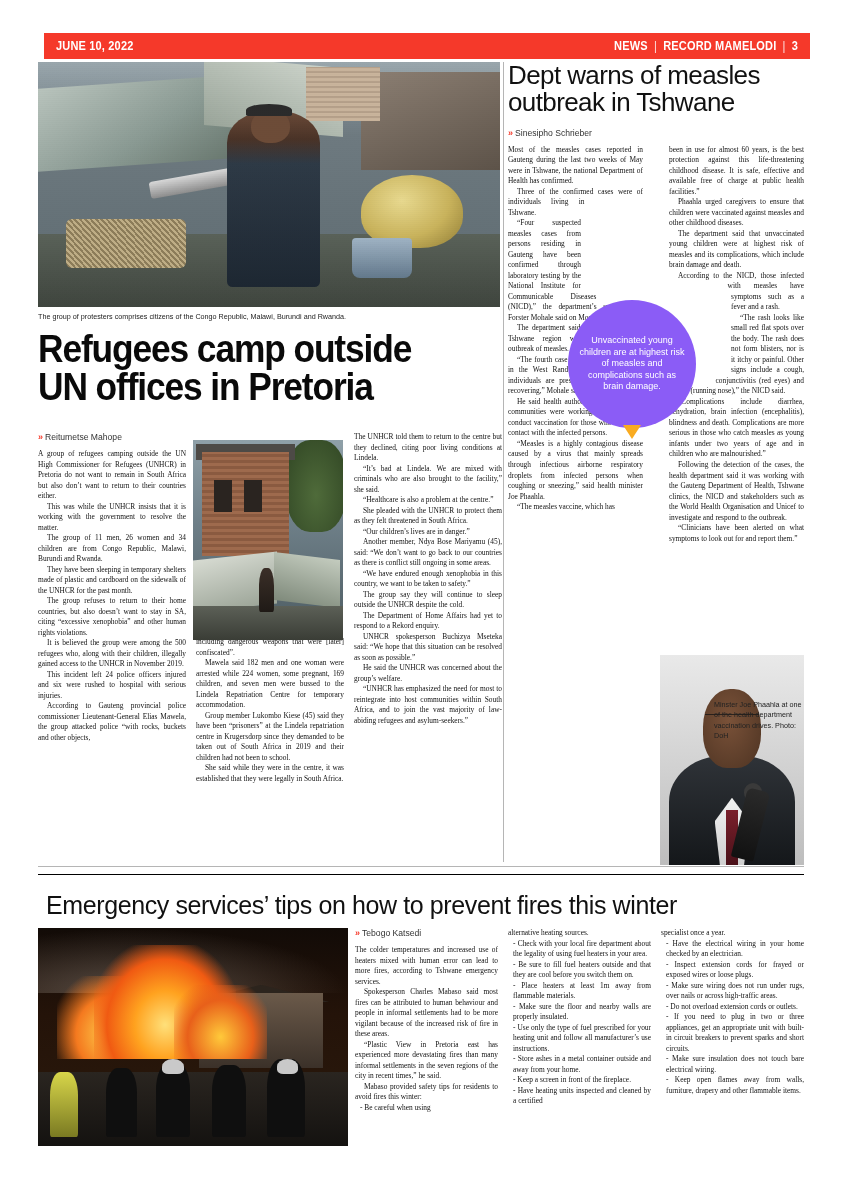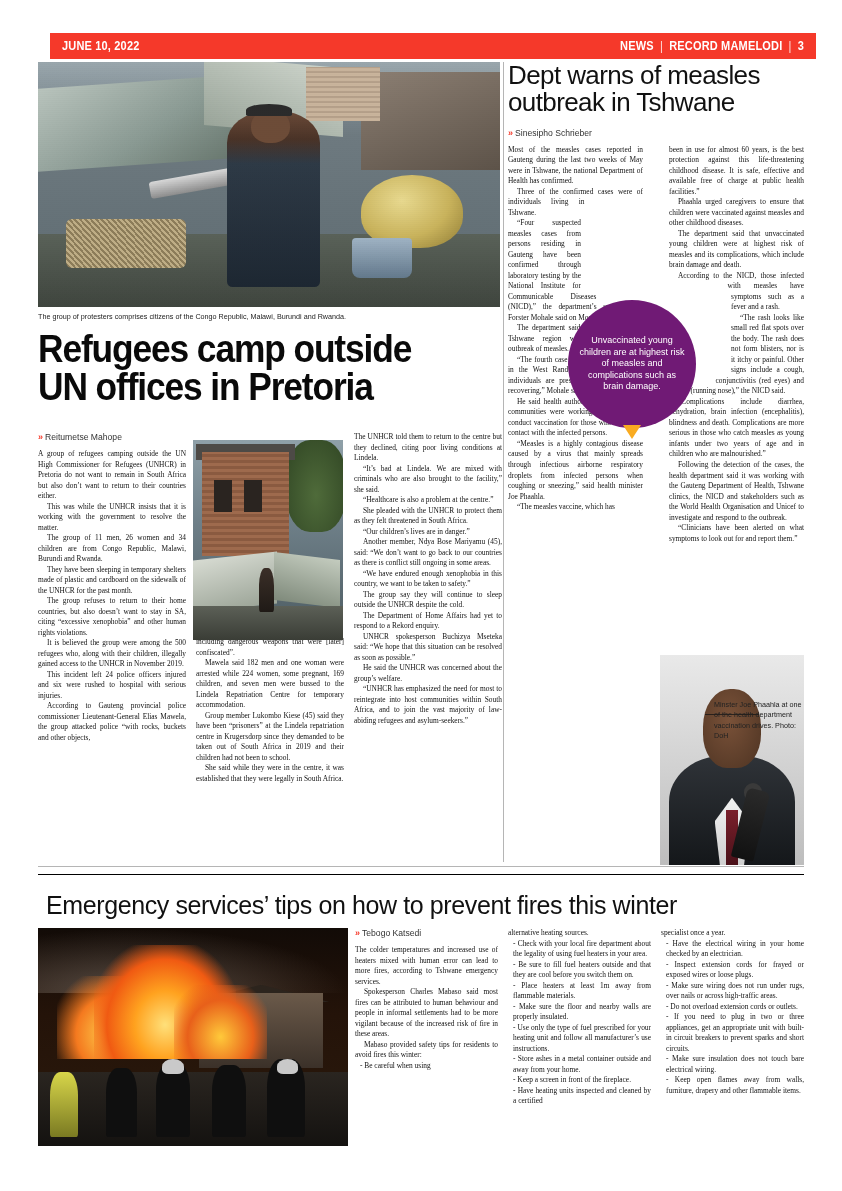--- a/index.html
+++ b/index.html
@@ -9,21 +9,21 @@
     background: #ffffff;
     font-family: "Liberation Serif", serif;
     color: #111;
     position: relative;
     overflow: hidden;
   }
   .page { position:relative; width:842px; height:1191px; padding:0 20px; }
 
   
   .masthead {
-    position:absolute; left:50px; top:33px; width:766px; height:26px;
+    position:absolute; left:44px; top:33px; width:766px; height:26px;
     background:#f5392a; color:#fff;
     display:flex; align-items:center; justify-content:space-between;
     padding:0 12px;
   }
   .masthead .date {
     font-family:"Liberation Sans", sans-serif;
     font-weight:bold; font-size:12.5px; letter-spacing:0.2px;
     transform: scaleX(0.88); transform-origin:left center;
   }
   .masthead .folio {
@@ -183,21 +183,21 @@
   #measles .hl {
     font-family:"Liberation Sans", sans-serif;
     font-size:26px; line-height:1.03; font-weight:normal;
     letter-spacing:-0.6px; margin:0 0 12px 0; color:#111;
   }
   #measles .cols { display:flex; gap:26px; }
   #measles .cols > div { width:143px; }
 
   .callout {
     position:absolute; left:568px; top:300px; width:128px; height:128px;
-    background:#701a75; border-radius:50%;
+    background:#8b5cf6; border-radius:50%;
     color:#fff; font-family:"Liberation Sans", sans-serif;
     font-size:9px; line-height:1.28; text-align:center;
     display:flex; align-items:center; justify-content:center;
     padding:12px 10px; z-index:5;
   }
   .callout .tail {
     position:absolute; left:50%; bottom:-11px; margin-left:-9px;
     width:0; height:0; border-left:9px solid transparent;
     border-right:9px solid transparent; border-top:14px solid #f9ab21;
   }
@@ -402,20 +402,21 @@
   <div id="fires-body">
     <div class="cols">
       <div>
         <div class="byline">
           <span class="chev">»</span>
           <span>Tebogo Katsedi</span>
         </div>
         <div class="col" id="fire-c1">
             <p class="first">The colder temperatures and increased use of heaters mixed with human error can lead to more fires, according to Tshwane emergency services.</p>
             <p>Spokesperson Charles Mabaso said most fires can be attributed to human behaviour and people in informal settlements had to be more vigilant because of the increased risk of fire in these areas.</p>
+            <p>“Plastic View in Pretoria east has experienced more devastating fires than many informal settlements in the seven regions of the city in recent times,” he said.</p>
             <p>Mabaso provided safety tips for residents to avoid fires this winter:</p>
             <p class="bullet">- Be careful when using</p>
           </div>
       </div>
       <div>
         <div class="col" id="fire-c2">
             <p class="first">alternative heating sources.</p>
             <p class="bullet">- Check with your local fire department about the legality of using fuel heaters in your area.</p>
             <p class="bullet">- Be sure to fill fuel heaters outside and that they are cool before you switch them on.</p>
             <p class="bullet">- Place heaters at least 1m away from flammable materials.</p>

